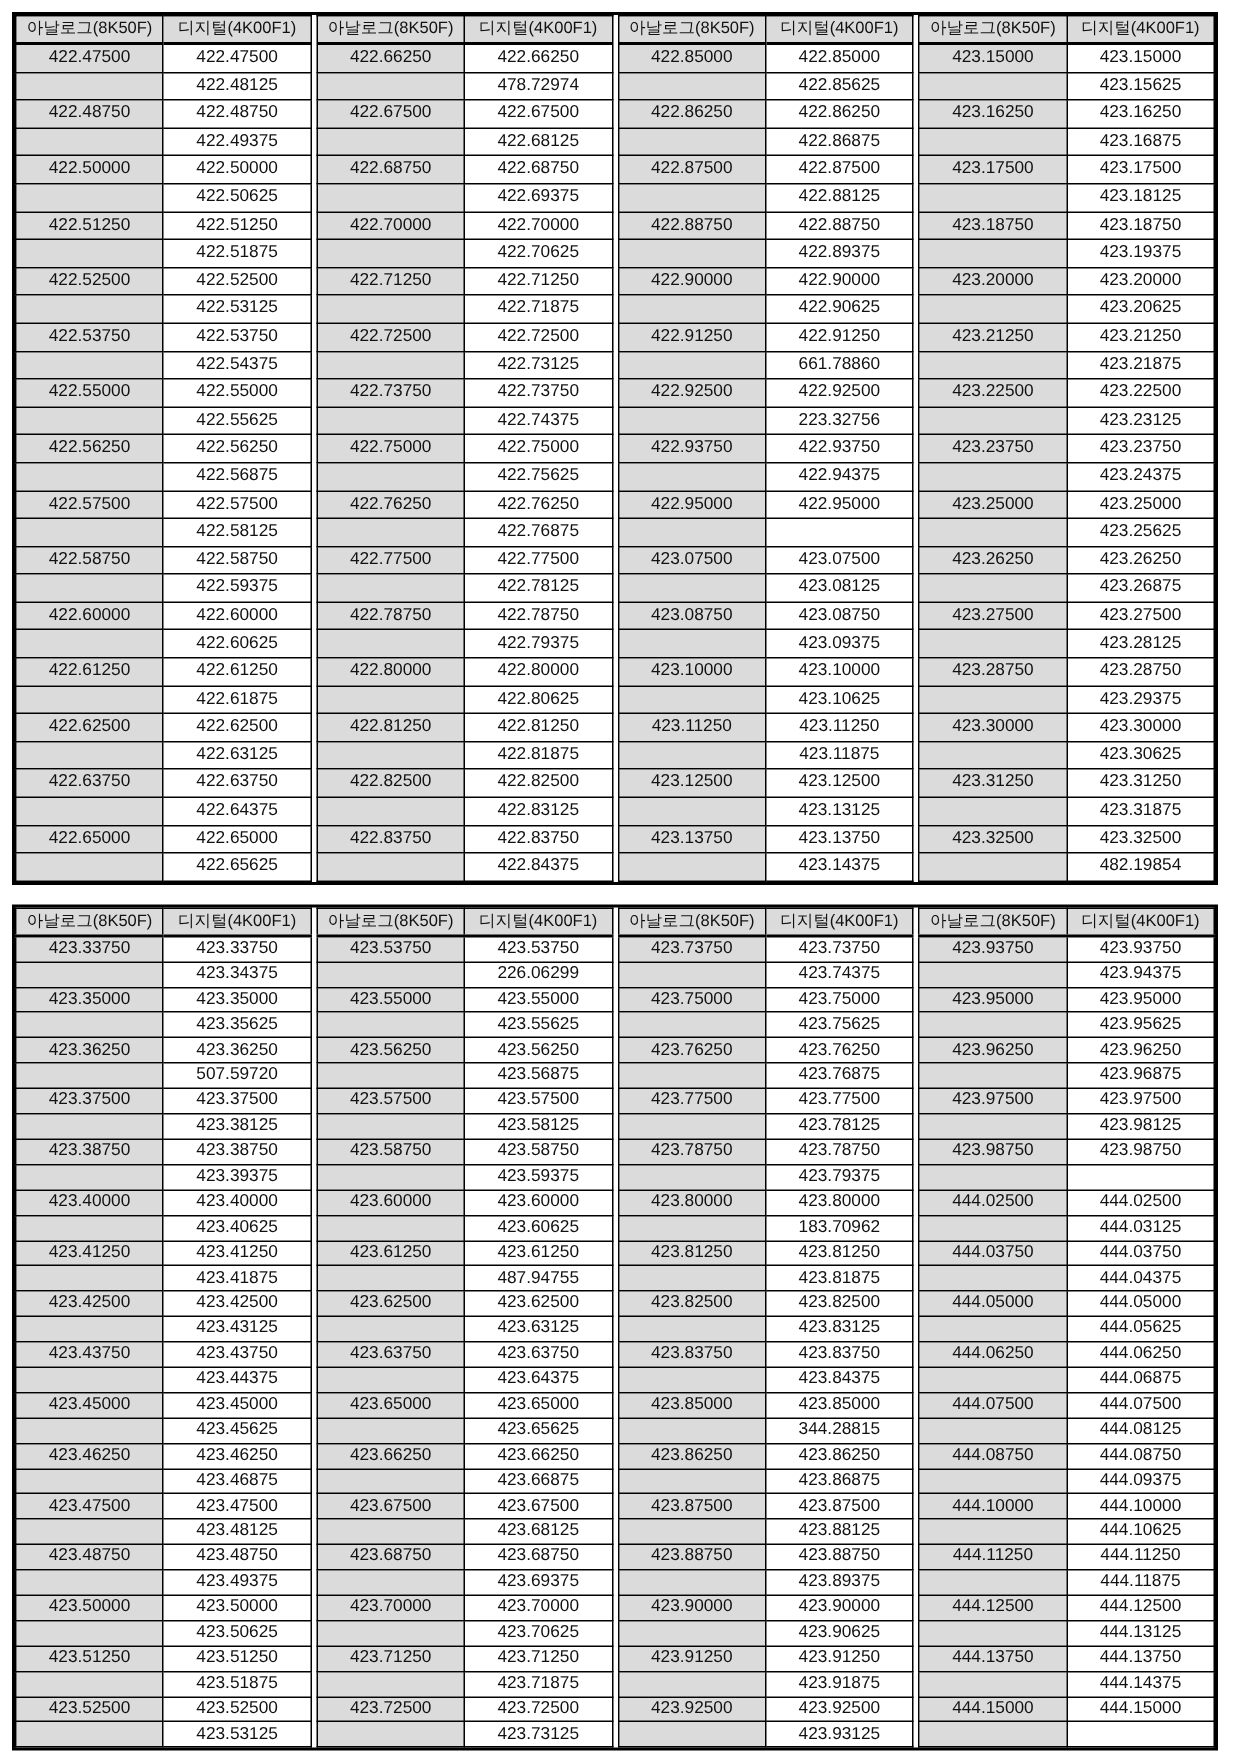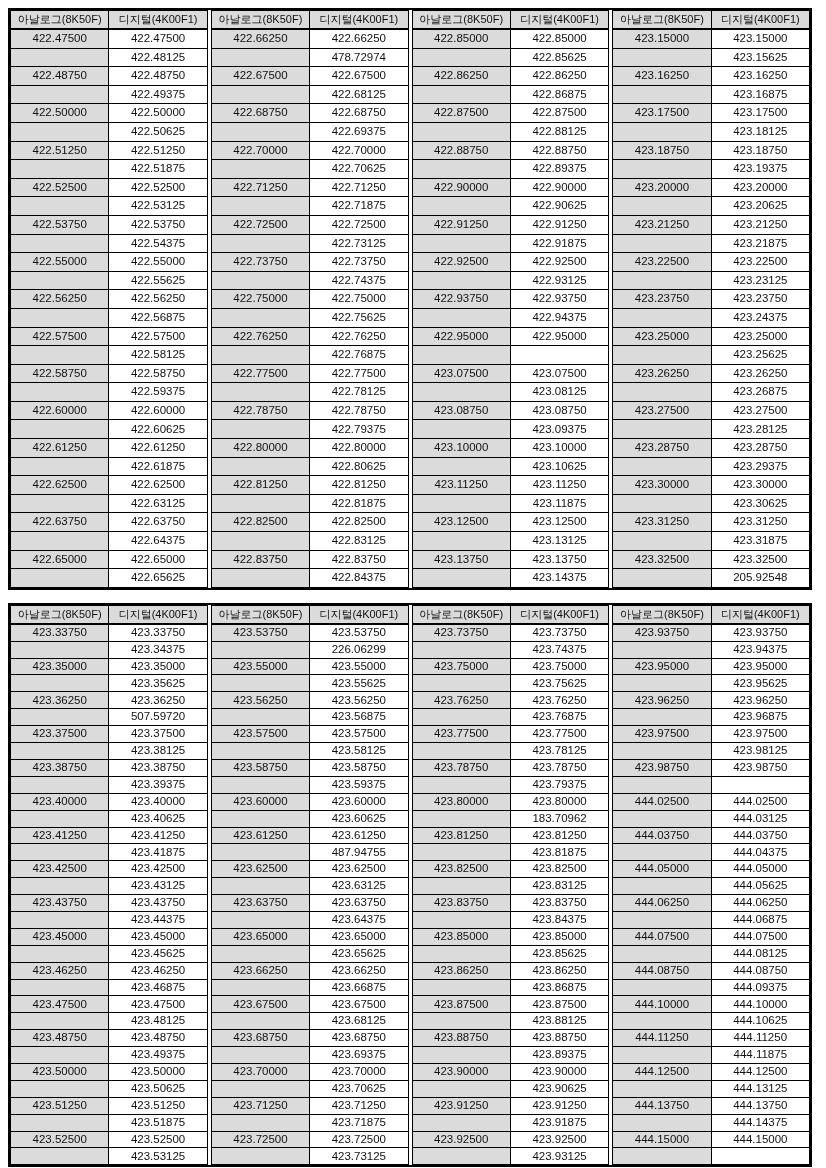--- a/index.html
+++ b/index.html
@@ -368,29 +368,29 @@
           <tr>
             <td class="analog"></td>
             <td class="digital">422.90625</td>
           </tr>
           <tr>
             <td class="analog">422.91250</td>
             <td class="digital">422.91250</td>
           </tr>
           <tr>
             <td class="analog"></td>
-            <td class="digital">422.91875</td>
+            <td class="digital">661.78860</td>
           </tr>
           <tr>
             <td class="analog">422.92500</td>
             <td class="digital">422.92500</td>
           </tr>
           <tr>
             <td class="analog"></td>
-            <td class="digital">422.93125</td>
+            <td class="digital">223.32756</td>
           </tr>
           <tr>
             <td class="analog">422.93750</td>
             <td class="digital">422.93750</td>
           </tr>
           <tr>
             <td class="analog"></td>
             <td class="digital">422.94375</td>
           </tr>
           <tr>
@@ -570,21 +570,21 @@
           <tr>
             <td class="analog"></td>
             <td class="digital">423.31875</td>
           </tr>
           <tr>
             <td class="analog">423.32500</td>
             <td class="digital">423.32500</td>
           </tr>
           <tr>
             <td class="analog"></td>
-            <td class="digital">205.92548</td>
+            <td class="digital">482.19854</td>
           </tr>
         </tbody>
       </table>
     </div>
   <div class="tbl-block second t1">
       <table class="pair">
         <thead>
           <tr>
             <th>아날로그(8K50F)</th>
             <th>디지털(4K00F1)</th>
@@ -938,21 +938,21 @@
           <tr>
             <td class="analog"></td>
             <td class="digital">423.84375</td>
           </tr>
           <tr>
             <td class="analog">423.85000</td>
             <td class="digital">423.85000</td>
           </tr>
           <tr>
             <td class="analog"></td>
-            <td class="digital">423.85625</td>
+            <td class="digital">344.28815</td>
           </tr>
           <tr>
             <td class="analog">423.86250</td>
             <td class="digital">423.86250</td>
           </tr>
           <tr>
             <td class="analog"></td>
             <td class="digital">423.86875</td>
           </tr>
           <tr>

